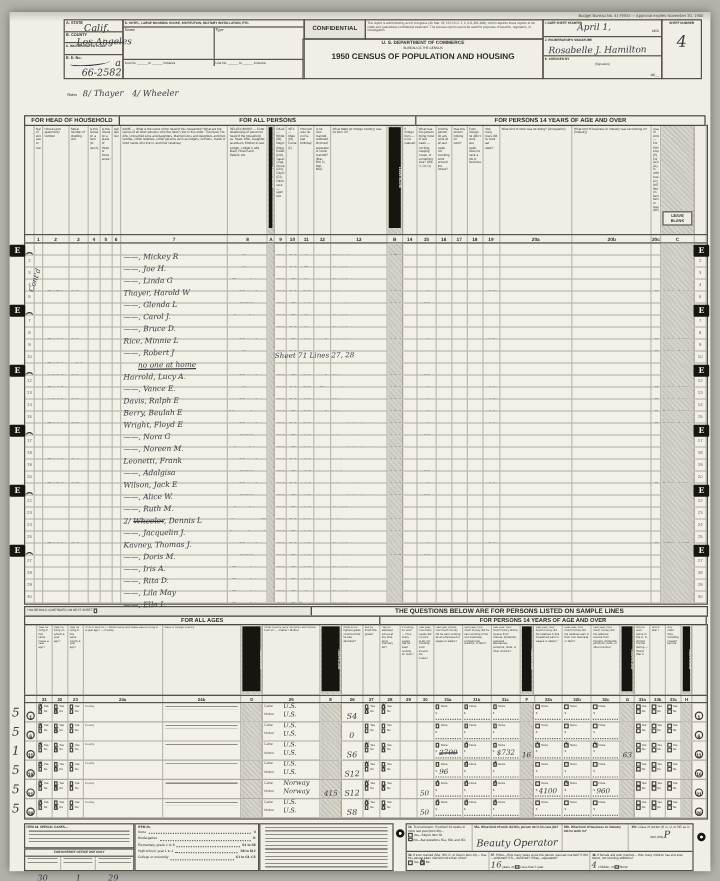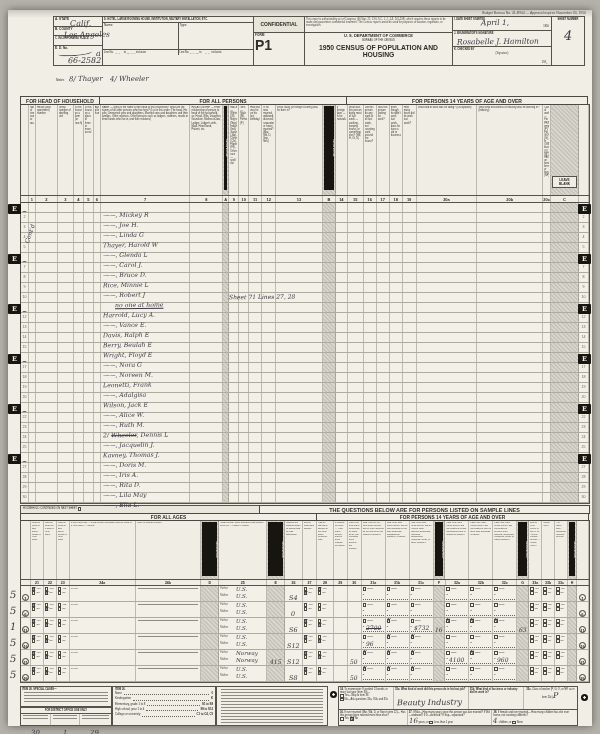--- a/index.html
+++ b/index.html
@@ -76,24 +76,20 @@
           <div class="p2" style="width:50%;padding:1px;">Line No. ______ to ______ inclusive</div>
         </div>
       </div>
 
       <div style="width:200px;height:50px;margin-left:-1px;">
         <div style="display:flex;height:17px;">
           <div class="box b" style="width:52px;font-size:5px;text-align:center;line-height:15px;background:#e7e4da;">CONFIDENTIAL</div>
           <div class="box p2" style="flex:1;margin-left:-1px;padding:1px;color:#4c4942;">This report is authorized by act of Congress (46 Stat. 21; 13 U.S.C. 1, 2, 4-8, 201-208), which requires these reports to be made and guarantees confidential treatment. The Census report cannot be used for purposes of taxation, regulation, or investigation.</div>
         </div>
         <div style="display:flex;height:34px;margin-top:-1px;">
-          <div class="box" style="width:52px;text-align:left;padding:1px;">
-            <div class="p3 b">FORM</div>
-            <div class="b" style="font-size:14px;line-height:1;">P1</div>
-          </div>
           <div class="box" style="flex:1;margin-left:-1px;text-align:center;padding-top:1px;">
             <div class="p4 b">U. S. DEPARTMENT OF COMMERCE</div>
             <div class="p2">BUREAU OF THE CENSUS</div>
             <div class="b" style="font-size:6.8px;margin-top:2px;">1950 CENSUS OF POPULATION AND HOUSING</div>
           </div>
         </div>
       </div>
 
       <div class="box" style="width:100px;height:50px;margin-left:-1px;position:relative;">
         <div class="p2 b" style="padding:1px;">I. DATE SHEET STARTED</div>
@@ -1751,21 +1747,21 @@
 
     <div class="abs box" style="left:330px;top:676px;width:240px;height:40px;">
       <div style="display:flex;height:22px;border-bottom:1px solid #55524a;">
         <div class="cellline p2" style="width:56px;padding:1px;">
           <span class="b">34.</span> <span>To enumerator: If worked 13 weeks or more last year (item 30)—</span><br>
           <span class="cb"></span><span>Yes—Skip to item 36</span><br>
           <span class="cb"></span><span>No—Ask questions 35a, 35b, and 35c</span>
         </div>
         <div class="cellline p2" style="width:76px;padding:1px;position:relative;overflow:visible;">
           <span class="b">35a.</span> <span class="b">What kind of work did this person do in his last job?</span>
-          <div class="hw abs" style="left:3px;top:11px;font-size:8px;z-index:3;">Beauty Industry</div>
+          <div class="hw abs" style="left:3px;top:11px;font-size:8px;z-index:3;">Beauty Operator</div>
         </div>
         <div class="cellline p2" style="width:56px;padding:1px;">
           <span class="b">35b.</span> <span class="b">What kind of business or industry did he work in?</span>
         </div>
         <div class="p2" style="width:52px;padding:1px;text-align:center;">
           <span class="b">35c.</span> <span>Class of worker (P, G, O, or NP, as in item 20c)</span>
           <div class="hw" style="font-size:8px;">P</div>
         </div>
       </div>
       <div style="display:flex;height:17px;">

